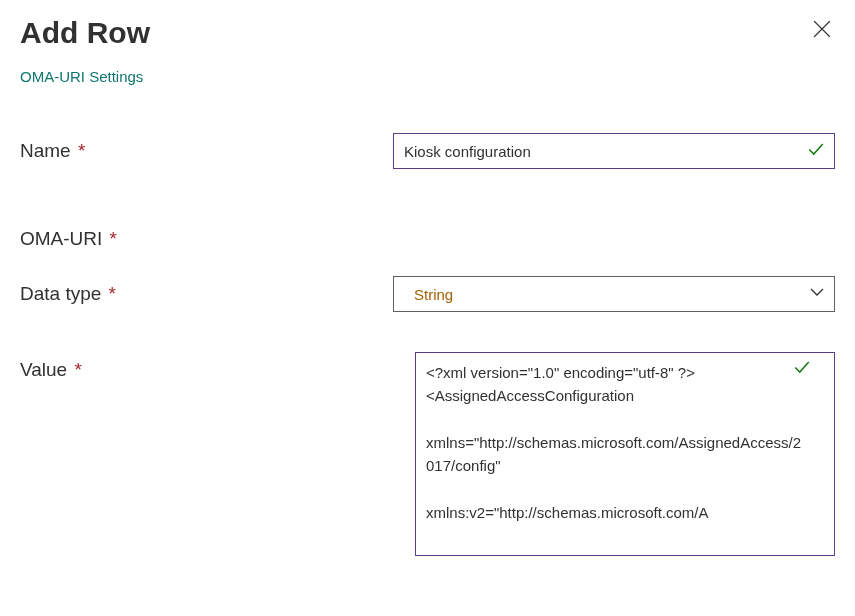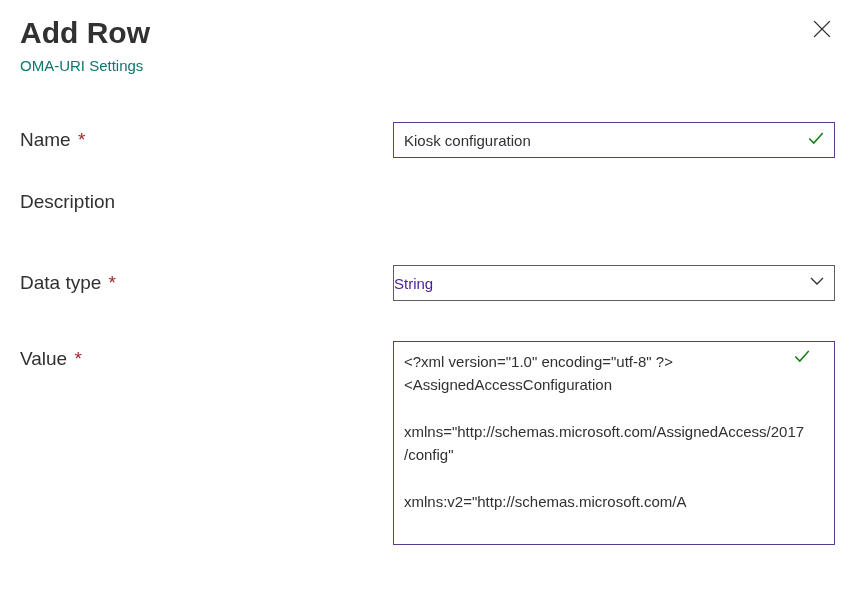--- a/index.html
+++ b/index.html
@@ -5,49 +5,49 @@
     * { box-sizing: border-box; margin: 0; padding: 0; }
     body {
       font-family: "Segoe UI", -apple-system, sans-serif;
       background: #fff;
       color: #323130;
       width: 855px;
       height: 616px;
       padding: 16px 20px;
       overflow: hidden;
     }
-    .header { display: flex; justify-content: space-between; align-items: flex-start; margin-bottom: 7px; }
+    .header { display: flex; justify-content: space-between; align-items: flex-start; margin-bottom: 18px; }
     .title { font-size: 30px; font-weight: 600; color: #323130; }
     .close { font-size: 22px; cursor: pointer; padding: 4px; line-height: 1; }
     .subtitle { font-size: 15px; color: #0f766e; margin-bottom: 48px; }
     .row { display: flex; align-items: flex-start; margin-bottom: 26px; }
-    .row.tall { margin-top: 40px; }
+    .row.tall { margin-top: 40px; gap: 22px; }
     .label { width: 373px; font-size: 19px; color: #323130; padding-top: 7px; }
     .req { color: #a4262c; margin-left: 2px; }
     .field { flex: 1; position: relative; }
     .input {
       width: 100%;
       height: 36px;
       border: 1px solid #605e5c;
       padding: 0 34px 0 10px;
       font-size: 15px;
       font-family: inherit;
       color: #323130;
       outline: none;
       background: #fff;
     }
     .input::placeholder { color: #605e5c; }
     .input.valid { border-color: #5b3d8a; }
     .select {
       width: 100%;
       height: 36px;
       border: 1px solid #605e5c;
-      padding: 0 34px 0 0;
+      padding: 0 34px 0 20px;
       font-size: 15px;
-      color: #4c1d95;
+      color: #a16207;
       background: #fff;
       display: flex;
       align-items: center;
       cursor: pointer;
     }
     .textarea-wrap { position: relative; }
     .textarea {
       width: 100%;
       height: 204px;
       border: 1px solid #5b3d8a;
@@ -111,26 +111,27 @@
     <input type="text" class="input valid" value="Kiosk configuration" style="">
     <span class="check">
       <svg class="check-svg" viewBox="0 0 16 16" fill="none" stroke="#107c10" stroke-width="1.3">
         <polyline points="2,8.5 6,12.5 14,3.5"></polyline>
       </svg>
     </span>
   </div>
 </div>
 
 <div class="row">
-  <div class="label">
-    <span>Description</span>
-  </div>
 </div>
 
 <div class="row">
+  <div class="label">
+    <span>OMA-URI</span>
+    <span class="req">*</span>
+  </div>
 </div>
 
 <div class="row">
   <div class="label">
     <span>Data type</span>
     <span class="req">*</span>
   </div>
   <div class="field">
     <div class="select">
       <span>String</span>

